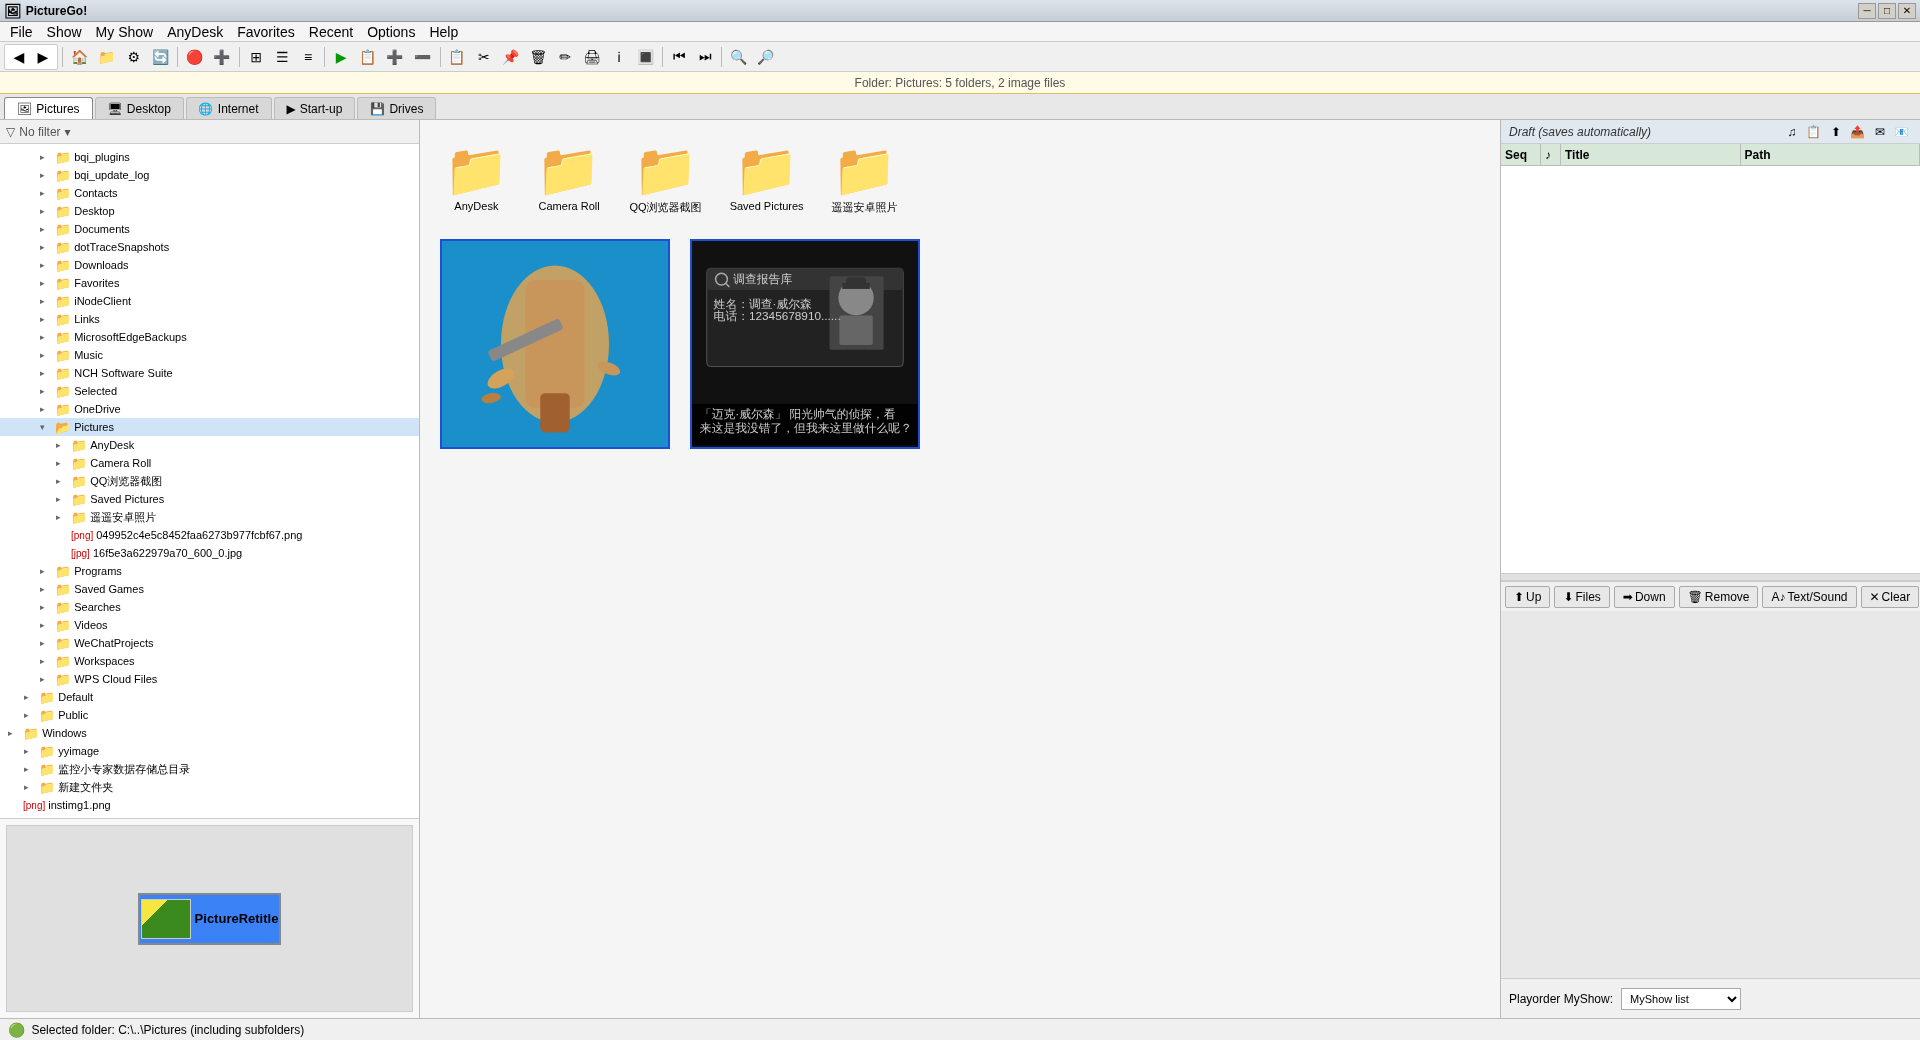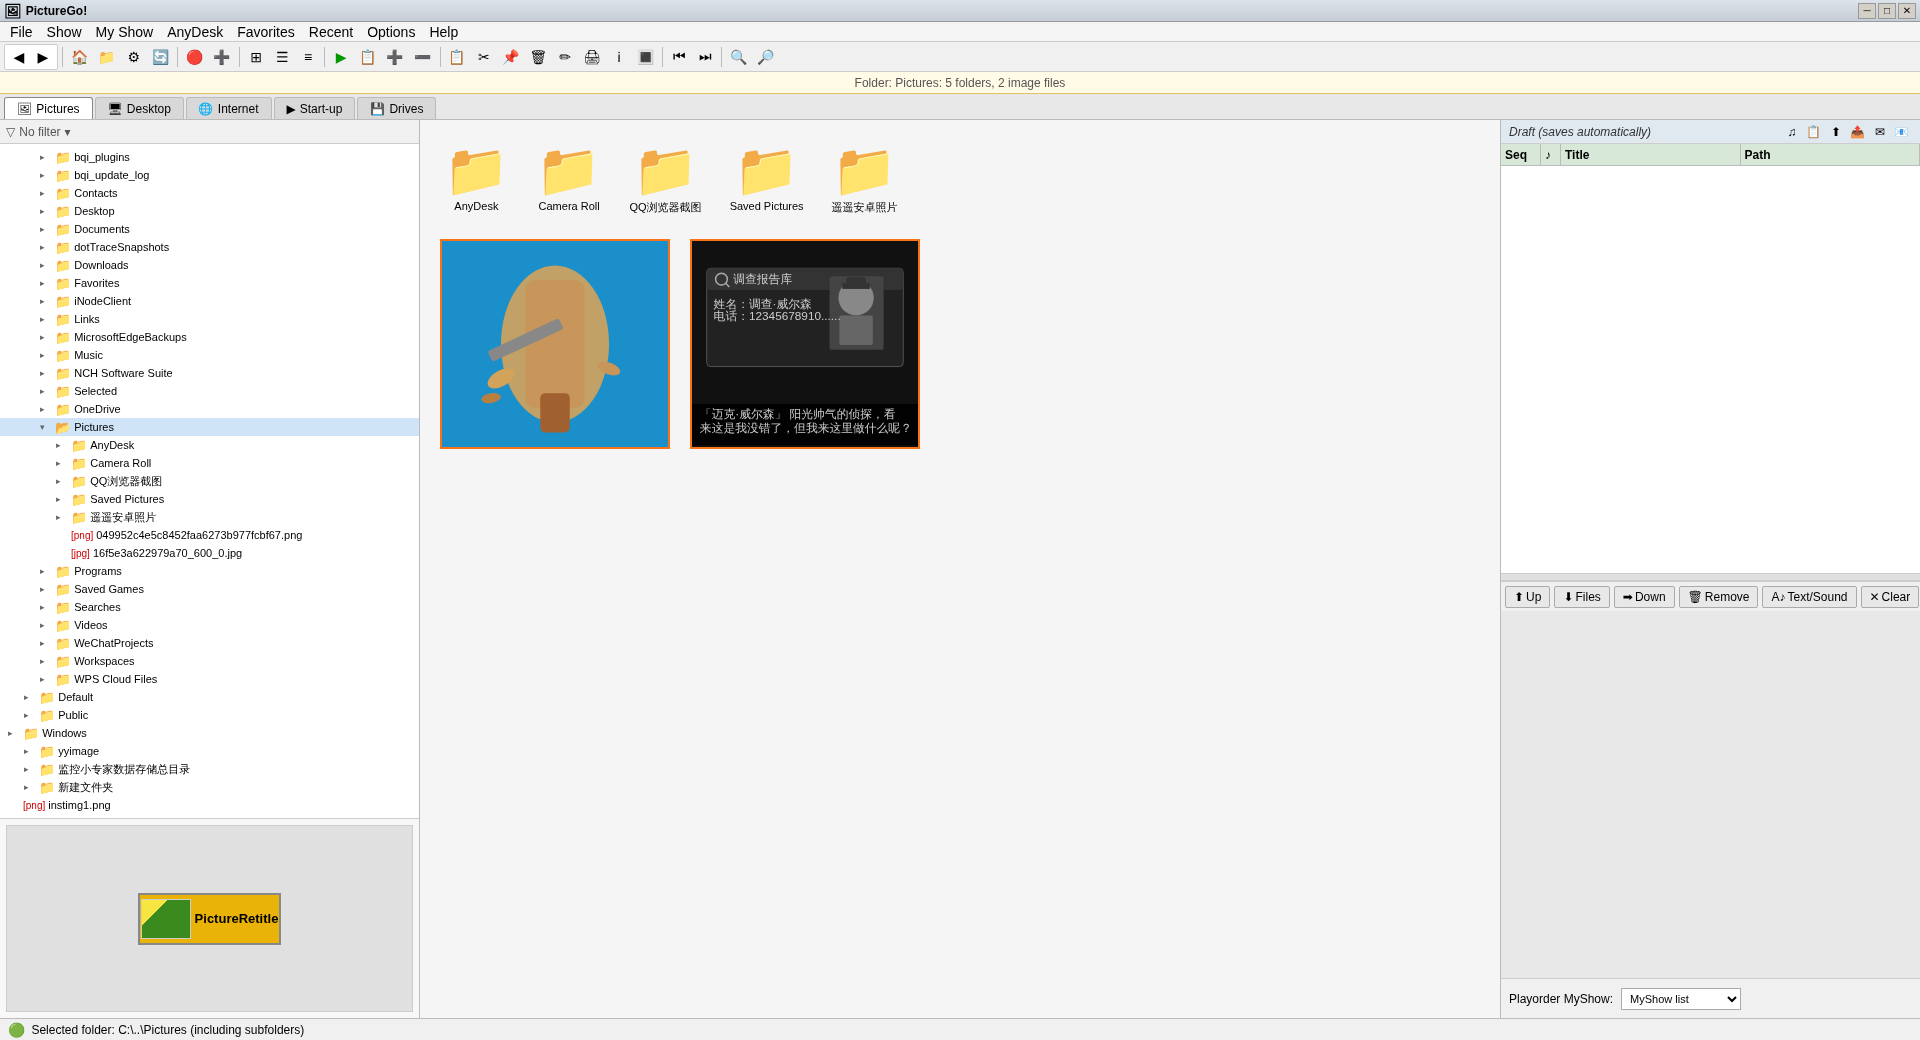--- a/index.html
+++ b/index.html
@@ -41,32 +41,32 @@
     .tree-item.selected { background: #d0e4f7; }
     .tree-toggle { width: 12px; font-size: 9px; color: #666; cursor: pointer; }
     .tree-icon { font-size: 13px; margin: 0 3px; }
     .tree-label { font-size: 11px; }
     .tree-item .file-icon { font-size: 10px; color: #c00; margin: 0 3px; }
 
     
     #bottom-left { height: 200px; border-top: 1px solid #ccc; background: #f8f8f8; padding: 6px; display: flex; flex-direction: column; gap: 6px; }
     .dropdown-select { height: 22px; border: 1px solid #aaa; background: #fff; font-size: 11px; padding: 0 4px; width: 130px; cursor: pointer; }
     #preview-area { flex: 1; display: flex; align-items: center; justify-content: center; background: #e0e0e0; border: 1px solid #ccc; }
-    #preview-inner { display: flex; align-items: center; gap: 4px; border: 2px solid #888; padding: 4px 1px; background: #eab308; }
+    #preview-inner { display: flex; align-items: center; gap: 4px; border: 2px solid #888; padding: 4px 1px; background: #3b82f6; }
     #preview-img { width: 50px; height: 40px; background: linear-gradient(135deg, #f5e642 30%, #3a8a1e 30%); border: 1px solid #ccc; }
 
     
     #center-panel { flex: 1; display: flex; flex-direction: column; overflow: hidden; }
     #file-view { flex: 1; overflow-y: auto; padding: 20px; background: #f5f5f5; }
     #folders-row { display: flex; gap: 20px; margin-bottom: 20px; flex-wrap: wrap; }
     .folder-item { display: flex; flex-direction: column; align-items: center; gap: 4px; cursor: pointer; padding: 4px; border-radius: 3px; }
     .folder-icon { font-size: 52px; color: #f0bc3d; line-height: 1; }
     .folder-name { font-size: 11px; text-align: center; max-width: 80px; }
     #images-row { display: flex; gap: 20px; flex-wrap: wrap; }
-    .image-thumb { border: 2px solid #f97316; cursor: pointer; }
+    .image-thumb { border: 2px solid #1d4ed8; cursor: pointer; }
 
     
     #right-panel { width: 420px; border-left: 1px solid #bbb; display: flex; flex-direction: column; background: #f8f8f8; }
     #right-header { height: 24px; background: #e0e8f0; display: flex; align-items: center; padding: 0 8px; border-bottom: 1px solid #ccc; font-size: 11px; font-style: italic; color: #333; justify-content: space-between; }
     .right-tb-btn { height: 20px; min-width: 20px; border: none; background: transparent; cursor: pointer; font-size: 12px; padding: 0 2px; }
     #seq-header { height: 22px; background: #d8e8d8; display: flex; align-items: center; border-bottom: 1px solid #bbb; }
     .seq-col { display: flex; align-items: center; padding: 0 4px; font-size: 11px; font-weight: bold; height: 100%; border-right: 1px solid #bbb; }
     #seq-list { flex: 1; overflow-y: auto; background: #fff; }
     #right-splitter { height: 8px; background: #e0e0e0; border-top: 1px solid #ccc; border-bottom: 1px solid #ccc; cursor: ns-resize; }
     #right-bottom-toolbar { height: 30px; background: #f0f0f0; display: flex; align-items: center; padding: 0 4px; border-top: 1px solid #ccc; gap: 4px; }

